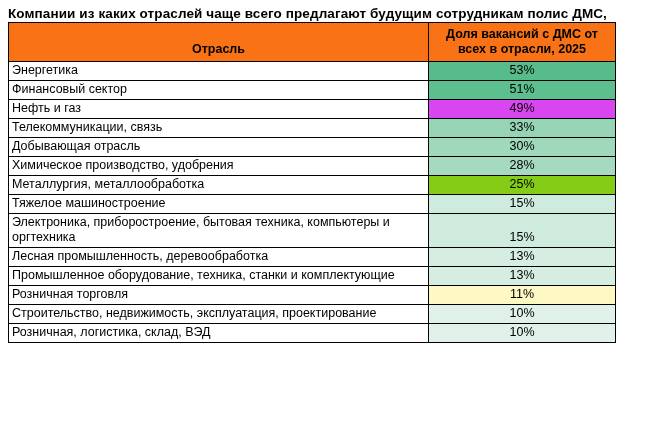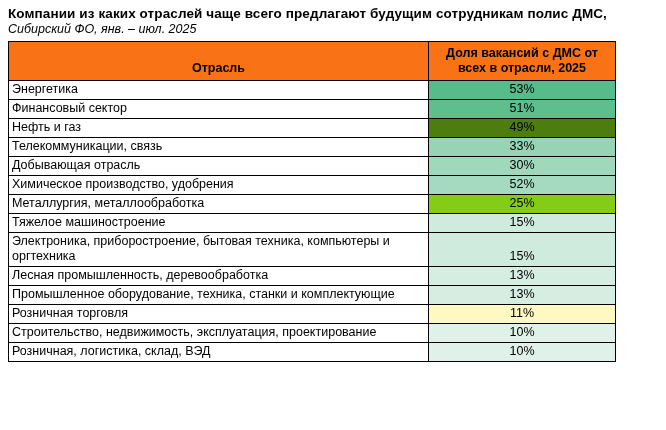--- a/index.html
+++ b/index.html
@@ -59,21 +59,20 @@
     text-align: center;
     vertical-align: bottom;
     padding: 1px 2px 2px 2px;
   }
 </style>
 </head>
 <body>
 
 <div class="page">
   <div class="title">Компании из каких отраслей чаще всего предлагают будущим сотрудникам полис ДМС,</div>
-  <div class="subtitle">Сибирский ФО, янв. – июл. 2025</div>
 
   <table class="dms">
     <colgroup>
       <col class="c-industry">
       <col class="c-value">
     </colgroup>
     <thead>
       <tr>
         <th class="col1">Отрасль</th>
         <th class="col2">Доля вакансий с ДМС от всех в отрасли, 2025</th>
@@ -85,37 +84,37 @@
     <td class="value" style="background: rgb(87, 187, 138);">53%</td>
   </tr>
 
   <tr>
     <td class="industry">Финансовый сектор</td>
     <td class="value" style="background: rgb(93, 190, 142);">51%</td>
   </tr>
 
   <tr>
     <td class="industry">Нефть и газ</td>
-    <td class="value" style="background: #4d7c0f;">49%</td>
+    <td class="value" style="background: #d946ef;">49%</td>
   </tr>
 
   <tr>
     <td class="industry">Телекоммуникации, связь</td>
     <td class="value" style="background: rgb(150, 212, 181);">33%</td>
   </tr>
 
   <tr>
     <td class="industry">Добывающая отрасль</td>
     <td class="value" style="background: rgb(160, 216, 188);">30%</td>
   </tr>
 
 
   <tr>
     <td class="industry">Химическое производство, удобрения</td>
-    <td class="value" style="background: rgb(166, 218, 192);">52%</td>
+    <td class="value" style="background: rgb(166, 218, 192);">28%</td>
   </tr>
 
   <tr>
     <td class="industry">Металлургия, металлообработка</td>
     <td class="value" style="background: #84cc16; margin-top: 21px;">25%</td>
   </tr>
 
   <tr>
     <td class="industry">Тяжелое машиностроение</td>
     <td class="value" style="background: rgb(207, 235, 221);">15%</td>

